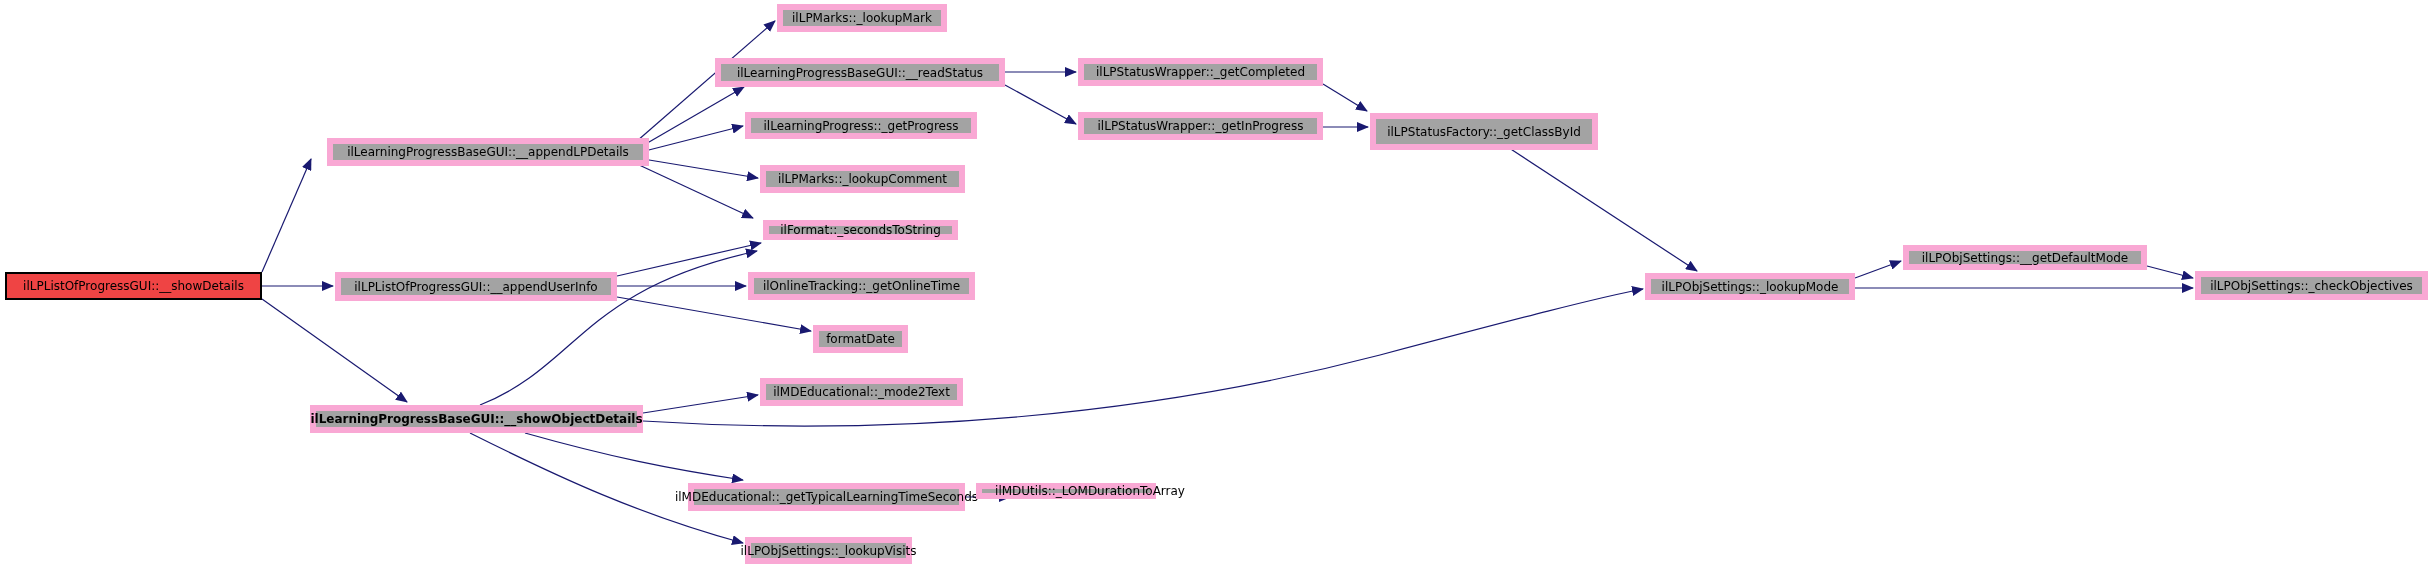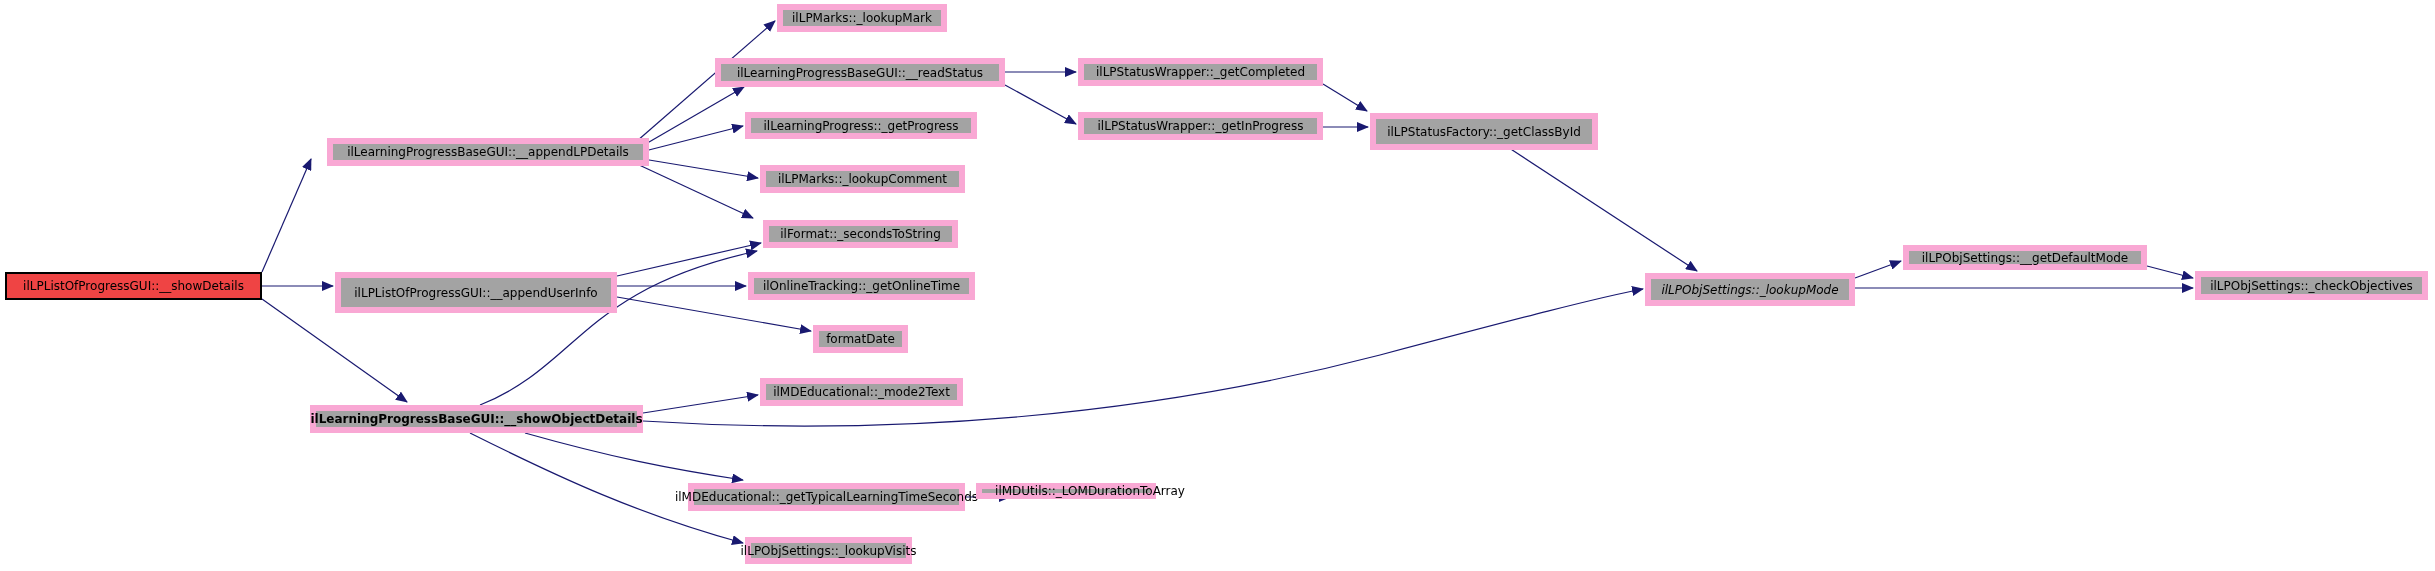--- a/index.html
+++ b/index.html
@@ -81,26 +81,26 @@
   <div id="nodes-layer">
       <div class="node highlighted" style="left: 5px; top: 272px; width: 257px; height: 28px;">ilLPListOfProgressGUI::__showDetails</div>
       <div class="node" style="left: 315px; top: 138px; width: 322px; height: 28px; margin-left: 12px;">ilLearningProgressBaseGUI::__appendLPDetails</div>
       <div class="node" style="left: 777px; top: 4px; width: 170px; height: 28px;">ilLPMarks::_lookupMark</div>
       <div class="node" style="left: 715px; top: 58px; width: 290px; height: 29px;">ilLearningProgressBaseGUI::__readStatus</div>
       <div class="node" style="left: 1078px; top: 58px; width: 245px; height: 28px;">ilLPStatusWrapper::_getCompleted</div>
       <div class="node" style="left: 1078px; top: 112px; width: 245px; height: 28px;">ilLPStatusWrapper::_getInProgress</div>
       <div class="node" style="left: 1370px; top: 113px; width: 228px; height: 37px;">ilLPStatusFactory::_getClassById</div>
       <div class="node" style="left: 745px; top: 112px; width: 232px; height: 27px;">ilLearningProgress::_getProgress</div>
       <div class="node" style="left: 760px; top: 165px; width: 205px; height: 28px;">ilLPMarks::_lookupComment</div>
-      <div class="node" style="left: 763px; top: 220px; width: 195px; height: 28px;">ilFormat::_secondsToString</div>
+      <div class="node" style="left: 763px; top: 220px; width: 195px; height: 20px;">ilFormat::_secondsToString</div>
       <div class="node" style="left: 748px; top: 272px; width: 227px; height: 28px;">ilOnlineTracking::_getOnlineTime</div>
       <div class="node" style="left: 813px; top: 325px; width: 95px; height: 28px;">formatDate</div>
-      <div class="node" style="left: 335px; top: 272px; width: 282px; height: 41px;">ilLPListOfProgressGUI::__appendUserInfo</div>
+      <div class="node" style="left: 335px; top: 272px; width: 282px; height: 29px;">ilLPListOfProgressGUI::__appendUserInfo</div>
       <div class="node" style="left: 310px; top: 405px; width: 333px; height: 28px; font-weight: bold;">ilLearningProgressBaseGUI::__showObjectDetails</div>
       <div class="node" style="left: 760px; top: 378px; width: 203px; height: 28px;">ilMDEducational::_mode2Text</div>
       <div class="node" style="left: 688px; top: 483px; width: 277px; height: 28px;">ilMDEducational::_getTypicalLearningTimeSeconds</div>
       <div class="node" style="left: 976px; top: 483px; width: 180px; height: 16px; padding-left: 48px;">ilMDUtils::_LOMDurationToArray</div>
       <div class="node" style="left: 745px; top: 537px; width: 167px; height: 27px;">ilLPObjSettings::_lookupVisits</div>
-      <div class="node" style="left: 1645px; top: 273px; width: 210px; height: 33px; font-style: italic;">ilLPObjSettings::_lookupMode</div>
+      <div class="node" style="left: 1645px; top: 273px; width: 210px; height: 27px;">ilLPObjSettings::_lookupMode</div>
       <div class="node" style="left: 1903px; top: 245px; width: 244px; height: 25px;">ilLPObjSettings::__getDefaultMode</div>
       <div class="node" style="left: 2195px; top: 271px; width: 233px; height: 29px;">ilLPObjSettings::_checkObjectives</div>
     </div>
 </div>
 
 </body></html>

